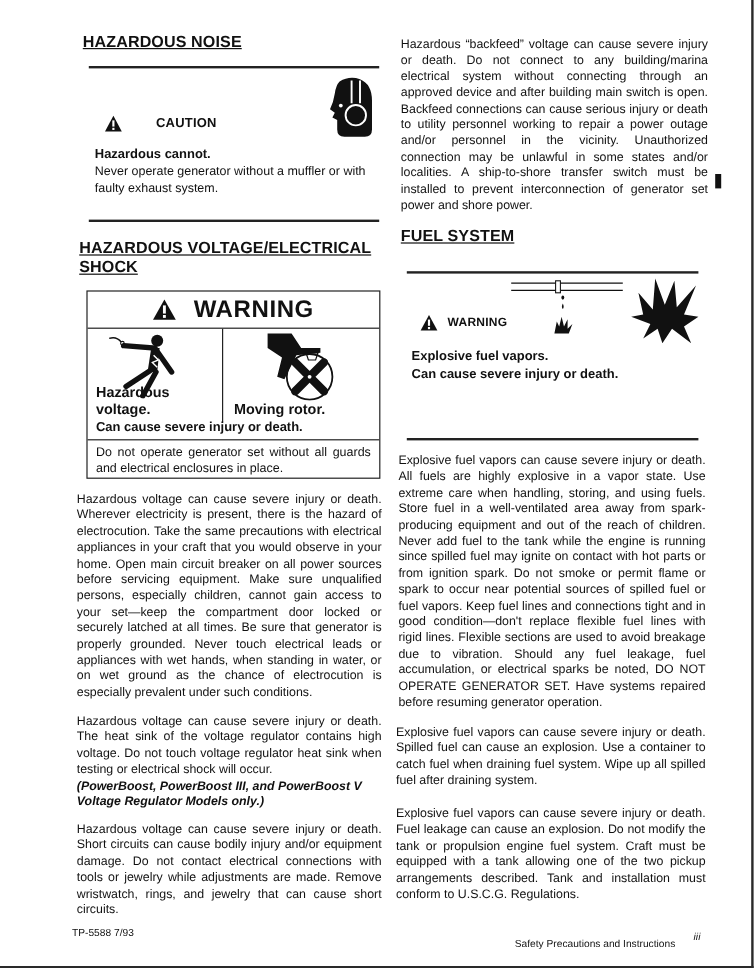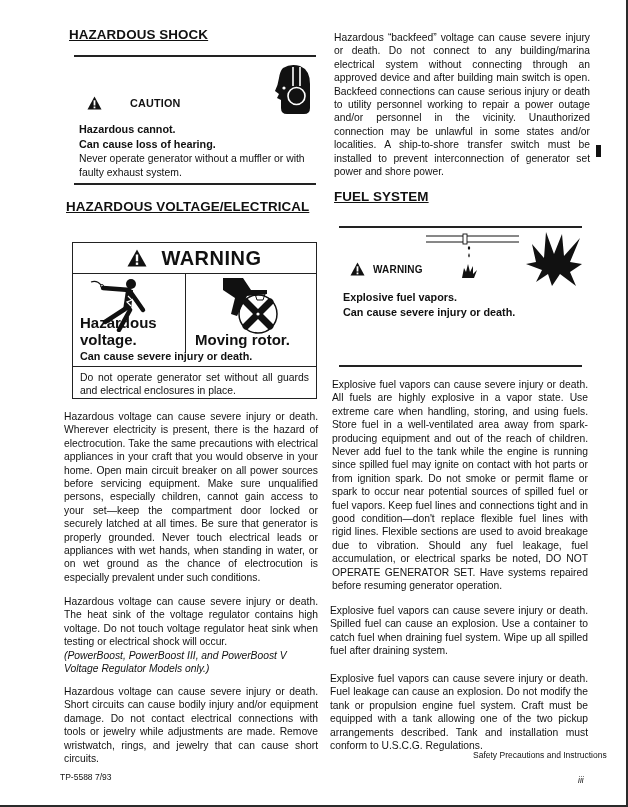--- a/index.html
+++ b/index.html
@@ -15,34 +15,34 @@
   .caution-label, .warn-label { font-weight: bold; font-size: 10.8px; letter-spacing: 0.2px; }
   .signal-row { display: flex; align-items: center; gap: 8px; }
   .bold-line { font-weight: bold; font-size: 10.8px; line-height: 15px; }
   .plain-line { font-size: 10.4px; line-height: 14px; }
   .warnbox { position: absolute; border: 1px solid #222; box-sizing: border-box; }
   .warnbox-title { height: 30px; border-bottom: 1px solid #222; display: flex; align-items: center; justify-content: center; gap: 14px; font-weight: bold; font-size: 20px; letter-spacing: 0.5px; }
   .warnbox-cells { display: flex; height: 78px; }
   .warnbox-cell { position: relative; }
   .warnbox-cell.left { width: 112px; border-right: 1px solid #222; }
   .warnbox-cell.right { flex: 1; }
-  .cell-label { position: absolute; bottom: 4px; font-weight: bold; font-size: 15px; }
+  .cell-label { position: absolute; bottom: 4px; font-weight: bold; font-size: 12px; }
   .footer-text { font-size: 8.5px; }
   .page-marker { position: absolute; left: 596px; top: 145px; width: 5px; height: 12px; background: #111; }
   svg { display: block; }
 </style>
 </head>
 <body>
 
 <div class="page-edge-right"></div>
 <div class="page-edge-bottom"></div>
 
 <div>
 
-  <h2 class="h2 abs" style="left:69px; top:27px;">HAZARDOUS SHOCK</h2>
+  <h2 class="h2 abs" style="left:69px; top:27px;">HAZARDOUS NOISE</h2>
   <div class="rule" style="left:74px; top:55px; width:242px;"></div>
 
   <div class="abs" style="left:269px; top:64px;">
     <svg width="42" height="52" viewBox="0 0 42 52">
       <path d="M14 4 Q22 -1 31 2 Q41 6 41 20 L41 44 Q41 50 35 50 L18 50 Q12 50 12 44 L12 36 L8 34 L10 30 L6 27 Q9 21 10 14 Q11 7 14 4 Z" fill="#111"></path>
       <circle cx="15" cy="24" r="1.6" fill="#fff"></circle>
       <path d="M24 3 L24 22 M31 3 L31 22" stroke="#fff" stroke-width="1.6" fill="none"></path>
       <circle cx="27.5" cy="32" r="8.5" fill="none" stroke="#fff" stroke-width="1.6"></circle>
     </svg>
   </div>
@@ -51,27 +51,27 @@
     <svg width="15" height="14" viewBox="0 0 15 14">
       <polygon points="7.5,0.5 14.5,13.5 0.5,13.5" fill="#111"></polygon>
       <rect x="6.6" y="4.3" width="1.8" height="5.2" fill="#fff"></rect>
       <rect x="6.6" y="10.5" width="1.8" height="1.8" fill="#fff"></rect>
     </svg>
     <span class="caution-label">CAUTION</span>
   </div>
 
   <div class="abs" style="left:79px; top:122px; width:240px;">
     <div class="bold-line">Hazardous cannot.</div>
-    <div class="bold-line">Can cause loss of hearing.</div>
     <div class="plain-line">Never operate generator without a muffler or with faulty exhaust system.</div>
   </div>
   <div class="rule" style="left:74px; top:183px; width:242px;"></div>
 
   <div class="abs" style="left:66px; top:199px;">
     <h2 class="h2">HAZARDOUS VOLTAGE/ELECTRICAL</h2>
+    <h2 class="h2">SHOCK</h2>
   </div>
 
   <div class="warnbox" style="left:72px; top:242px; width:245px; height:157px;">
     <div class="warnbox-title">
       <svg width="20" height="18" viewBox="0 0 20 18">
         <polygon points="10,0.5 19.5,17.5 0.5,17.5" fill="#111"></polygon>
         <rect x="8.8" y="5.5" width="2.4" height="6.8" fill="#fff"></rect>
         <rect x="8.8" y="13.5" width="2.4" height="2.4" fill="#fff"></rect>
       </svg>
       <span>WARNING</span>
@@ -104,21 +104,21 @@
     <div class="abs" style="left:0; right:0; top:123px; border-top:1px solid #222;"></div>
     <div class="abs" style="left:7px; right:7px; top:128px; font-size:10.4px; line-height:13px; text-align:justify;">Do not operate generator set without all guards and electrical enclosures in place.</div>
   </div>
 
   <div class="abs body-text" style="left:64px; top:410px; width:254px;">
     <p class="para"><b>Hazardous voltage can cause severe injury or death.</b> <span>Wherever electricity is present, there is the hazard of electrocution.  Take the same precautions with electrical appliances in your craft that you would observe in your home.  Open main circuit breaker on all power sources before servicing equipment.  Make sure unqualified persons, especially children, cannot gain access to your set—keep the compartment door locked or securely latched at all times.  Be sure that generator is properly grounded. Never touch electrical leads or appliances with wet hands, when standing in water, or on wet ground as the chance of electrocution is especially prevalent under such conditions.</span></p>
   </div>
 
   <div class="abs body-text" style="left:64px; top:595px; width:254px;">
     <p class="para"><b>Hazardous voltage can cause severe injury or death.</b> <span>The heat sink of the voltage regulator contains high voltage.  Do not touch voltage regulator heat sink when testing or electrical shock will occur.</span></p>
-    <p class="para" style="font-style:italic; text-align:left;">(PowerBoost, PowerBoost III, and PowerBoost V Voltage Regulator Models only.)</p>
+    <p class="para" style="font-style:italic; text-align:left;font-weight:bold;">(PowerBoost, PowerBoost III, and PowerBoost V Voltage Regulator Models only.)</p>
   </div>
 
   <div class="abs body-text" style="left:64px; top:685px; width:254px;">
     <p class="para"><b>Hazardous voltage can cause severe injury or death.</b> <span>Short circuits can cause bodily injury and/or equipment damage.  Do not contact electrical connections with tools or jewelry while adjustments are made.   Remove wristwatch, rings, and jewelry that can cause short circuits.</span></p>
   </div>
 </div>
 
 <div>
 
   <div class="abs body-text" style="left:334px; top:31px; width:256px;">
@@ -169,15 +169,15 @@
     <p class="para"><b>Explosive fuel vapors can cause severe injury or death.</b> <span>Spilled fuel can cause an explosion.  Use a container to catch fuel when draining fuel system. Wipe up all spilled fuel after draining system.</span></p>
   </div>
 
   <div class="abs body-text" style="left:330px; top:672px; width:258px;">
     <p class="para"><b>Explosive fuel vapors can cause severe injury or death.</b> <span>Fuel leakage can cause an explosion.  Do not modify the tank or propulsion engine fuel system.  Craft must be equipped with a tank allowing one of the two pickup arrangements described.  Tank and installation must conform to U.S.C.G. Regulations.</span></p>
   </div>
 </div>
 
 <div>
   <span class="abs footer-text" style="left:60px; top:772px;">TP-5588 7/93</span>
-  <span class="abs footer-text" style="left:429px; top:750px;margin-left:44px;">Safety Precautions and Instructions</span>
+  <span class="abs footer-text" style="left:429px; top:781px;">Safety Precautions and Instructions</span>
   <span class="abs footer-text" style="left:578px; top:775px;font-style:italic;">iii</span>
 </div>
 
 </body></html>

